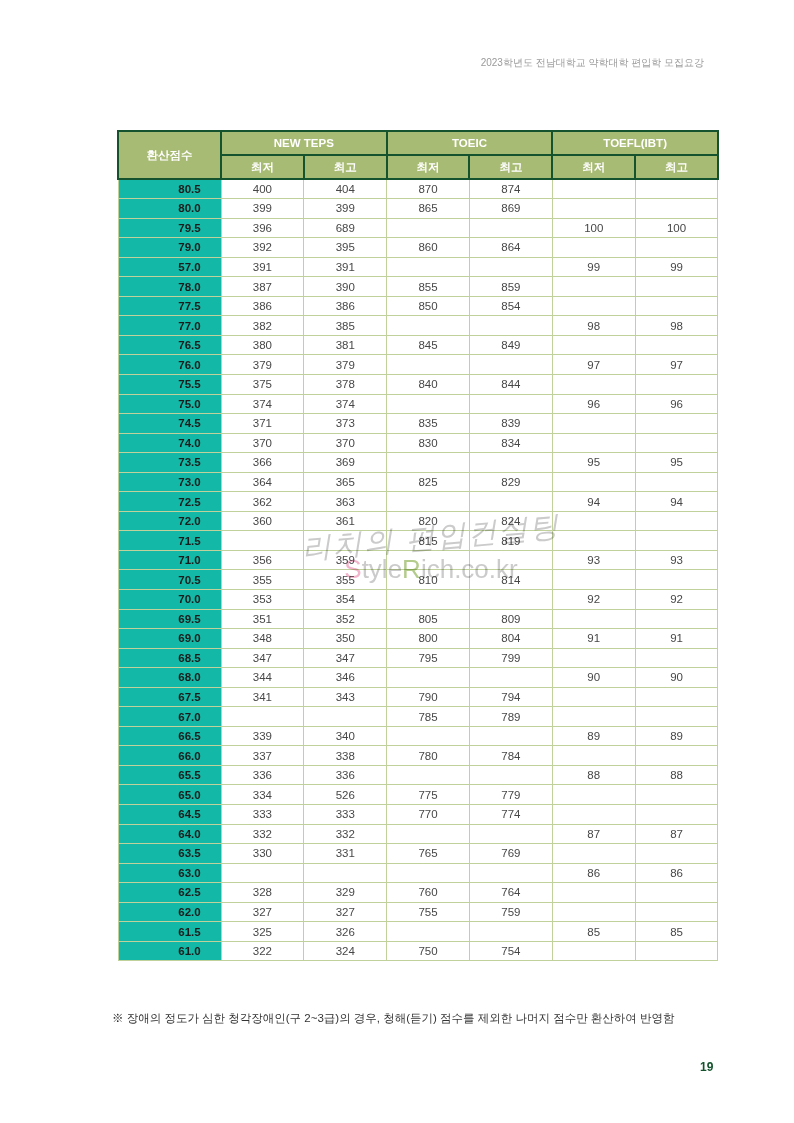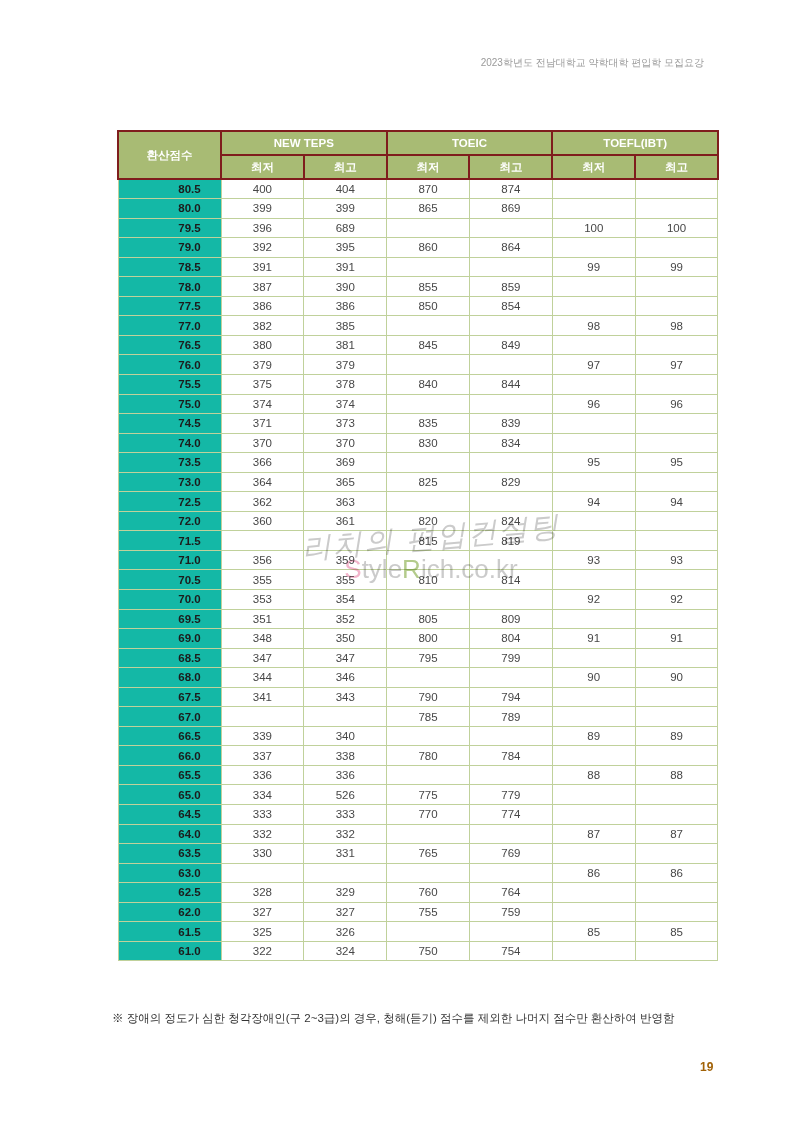--- a/index.html
+++ b/index.html
@@ -27,21 +27,21 @@
     table-layout: fixed;
     width: 600px;
   }
   table.score-table col.c-score { width: 103px; }
   table.score-table col.c-val  { width: 82.83px; }
   thead th {
     background: #a8bb74;
     color: #ffffff;
     font-size: 11.5px;
     font-weight: bold;
-    border: 2px solid #7f1d1d;
+    border: 2px solid #14532d;
     height: 24px;
     text-align: center;
     vertical-align: middle;
   }
   tbody td {
     border: 1px solid #c0d19b;
     font-size: 11.5px;
     color: #474747;
     text-align: center;
     vertical-align: middle;
@@ -59,21 +59,21 @@
     position: absolute;
     left: 112px; top: 1011px;
     font-size: 11.5px;
     color: #333333;
   }
   .page-number {
     position: absolute;
     left: 700px; top: 1060px;
     font-size: 12px;
     font-weight: bold;
-    color: #a16207;
+    color: #14532d;
   }
   .watermark {
     position: absolute;
     left: 286px; top: 518px;
     width: 290px;
     text-align: center;
     mix-blend-mode: multiply;
     pointer-events: none;
   }
   .wm-script {
@@ -156,21 +156,21 @@
         <tr>
           <td class="score">79.0</td>
           <td>392</td>
           <td>395</td>
           <td>860</td>
           <td>864</td>
           <td></td>
           <td></td>
         </tr>
         <tr>
-          <td class="score">78.5</td>
+          <td class="score">57.0</td>
           <td>391</td>
           <td>391</td>
           <td></td>
           <td></td>
           <td>99</td>
           <td>99</td>
         </tr>
         <tr>
           <td class="score">78.0</td>
           <td>387</td>

